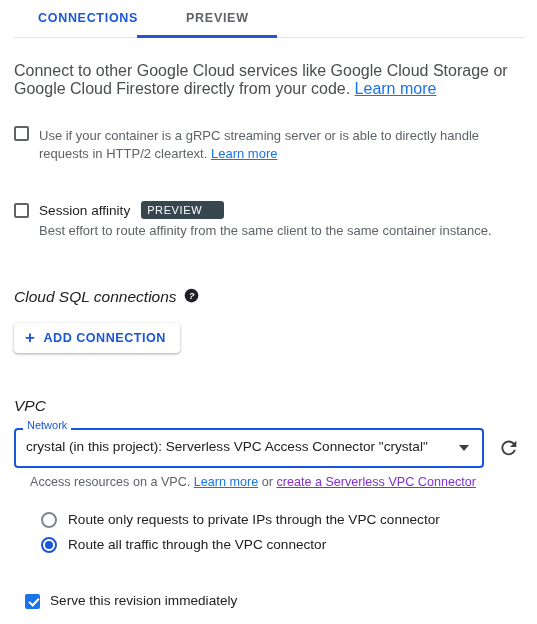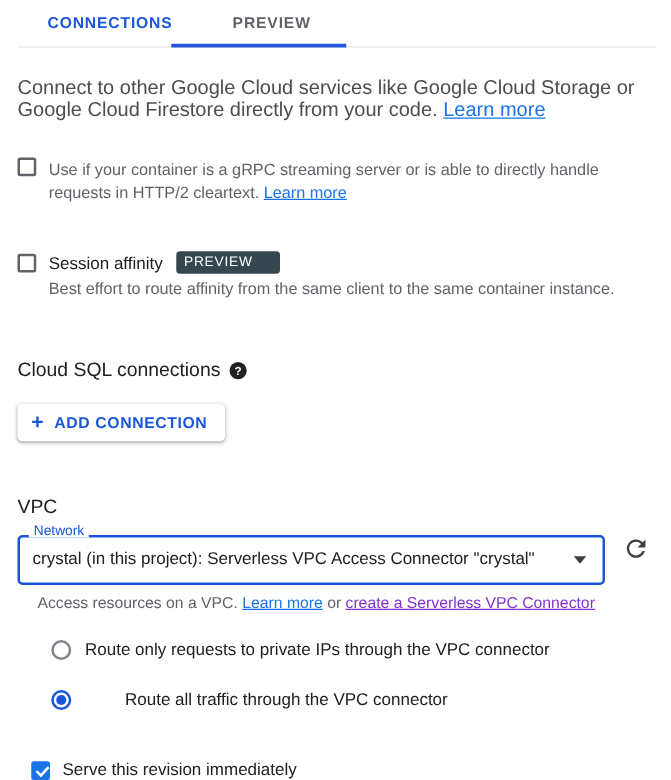--- a/index.html
+++ b/index.html
@@ -137,23 +137,24 @@
     border-radius: 3px;
     margin-left: 11px;
     line-height: 12px;
   }
 
   
   .section-h {
     font-size: 15.5px;
     color: #202124;
     display: flex;
-    align-items: center;
+    align-items: flex-start;
     font-weight: normal;
     margin: 0;
+    font-style: italic;
   }
   .help-icon {
     width: 15px;
     height: 15px;
     margin-left: 7px;
     flex: 0 0 auto;
     cursor: pointer;
   }
 
   
@@ -175,21 +176,21 @@
   .btn .plus {
     font-size: 17px;
     font-weight: bold;
     margin-right: 8px;
     line-height: 12px;
   }
 
   
   .field-wrap {
     display: flex;
-    align-items: flex-start;
+    align-items: center;
   }
   .select-field {
     position: relative;
     width: 470px;
     height: 40px;
     box-sizing: border-box;
     cursor: pointer;
   }
   .sf-border {
     position: absolute;
@@ -354,21 +355,21 @@
     <span class="link">Learn more</span>
     <span>or</span>
     <span class="link-visited">create a Serverless VPC Connector</span>
   </div>
 
   <div class="radio-row" style="margin-top:23px;">
     <div class="rb"></div>
     <div class="rb-label">Route only requests to private IPs through the VPC connector</div>
   </div>
 
-  <div class="radio-row" style="margin-top:24px;gap:32px;">
+  <div class="radio-row" style="margin-top:9px;">
     <div class="rb selected"></div>
     <div class="rb-label">Route all traffic through the VPC connector</div>
   </div>
 
   <div class="check-row" style="margin-top:39px;padding-left:11px;">
     <div class="cb checked"></div>
     <div>
       <div class="cb-main">Serve this revision immediately</div>
 
     </div>

